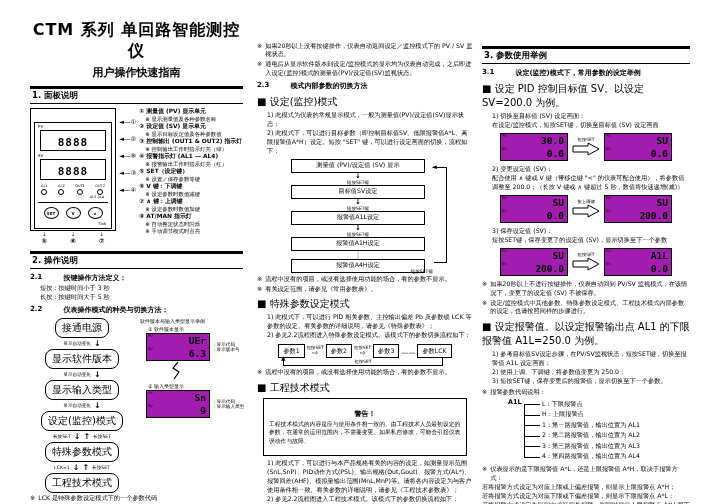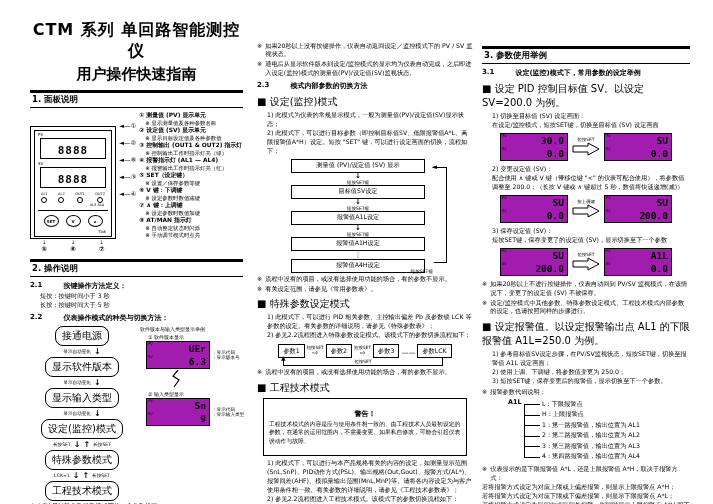--- a/index.html
+++ b/index.html
@@ -4,35 +4,35 @@
 <style>
   html,body{margin:0;padding:0;background:#e8e8e8;}
   .page{position:relative;width:713px;height:504px;background:#ffffff;margin:0 auto;
         font-family:"DejaVu Sans","Liberation Sans",sans-serif;color:#000;overflow:hidden;}
   .col{position:absolute;top:20px;}
   .col.left{left:30px;width:213px;}
   .col.mid{left:257px;width:216px;top:40px;}
   .col.right{left:482px;width:208px;top:40px;}
 
   .doc-title{font-size:16px;font-weight:bold;text-align:center;letter-spacing:1px;}
-  .doc-subtitle{font-size:15px;font-weight:bold;text-align:center;margin-top:3px;}
+  .doc-subtitle{font-size:11px;font-weight:bold;text-align:center;margin-top:3px;}
   .sechead{border-top:3px solid #000;border-bottom:1.5px solid #000;font-weight:bold;
            font-size:8.5px;padding:1px 2px;margin:6px 0 4px 0;}
   .subhead{font-weight:bold;font-size:7px;margin:3px 0 1px 0;display:flex;gap:21px;}
   .t{font-size:6.2px;line-height:1.45;}
   .indent{margin-left:10px;}
   .note{display:flex;gap:3px;font-size:6.2px;line-height:1.4;margin:1.5px 0;}
   .note .mk{flex:0 0 auto;}
   .bullet{font-weight:normal;font-size:10px;margin:4px 0 2px 0;}
   .bullet:before{content:"■ ";}
 
   
   .panel-area{display:flex;gap:3px;margin:2px 0 2px 0;}
   .panel{flex:0 0 86px;}
-  .panel-outer{border:1.3px solid #000;padding:3px 3px 1px 3px;margin-top:14px;}
+  .panel-outer{border:1.3px solid #000;padding:13px 3px 1px 3px;}
   .panel-inner{border:1px solid #000;padding:2px 3px;position:relative;}
   .ptag{font-size:4px;line-height:4px;display:block;}
   .pdisp{border:1px solid #000;margin:1px 2px 3px 2px;text-align:center;}
   .pdigits{font-family:"DejaVu Sans Mono","Liberation Mono",monospace;font-weight:bold;
            font-size:11px;letter-spacing:1px;line-height:14px;}
   .lamps{display:flex;justify-content:space-between;padding:1px 3px 0 3px;}
   .lamp{display:flex;flex-direction:column;align-items:center;}
   .lamp-lbl{font-size:3.5px;line-height:4px;}
   .dot{width:4px;height:4px;border:1px solid #000;border-radius:50%;margin-top:1px;}
   .lamps-sub{font-size:3.5px;text-align:right;padding:0 4px;}

